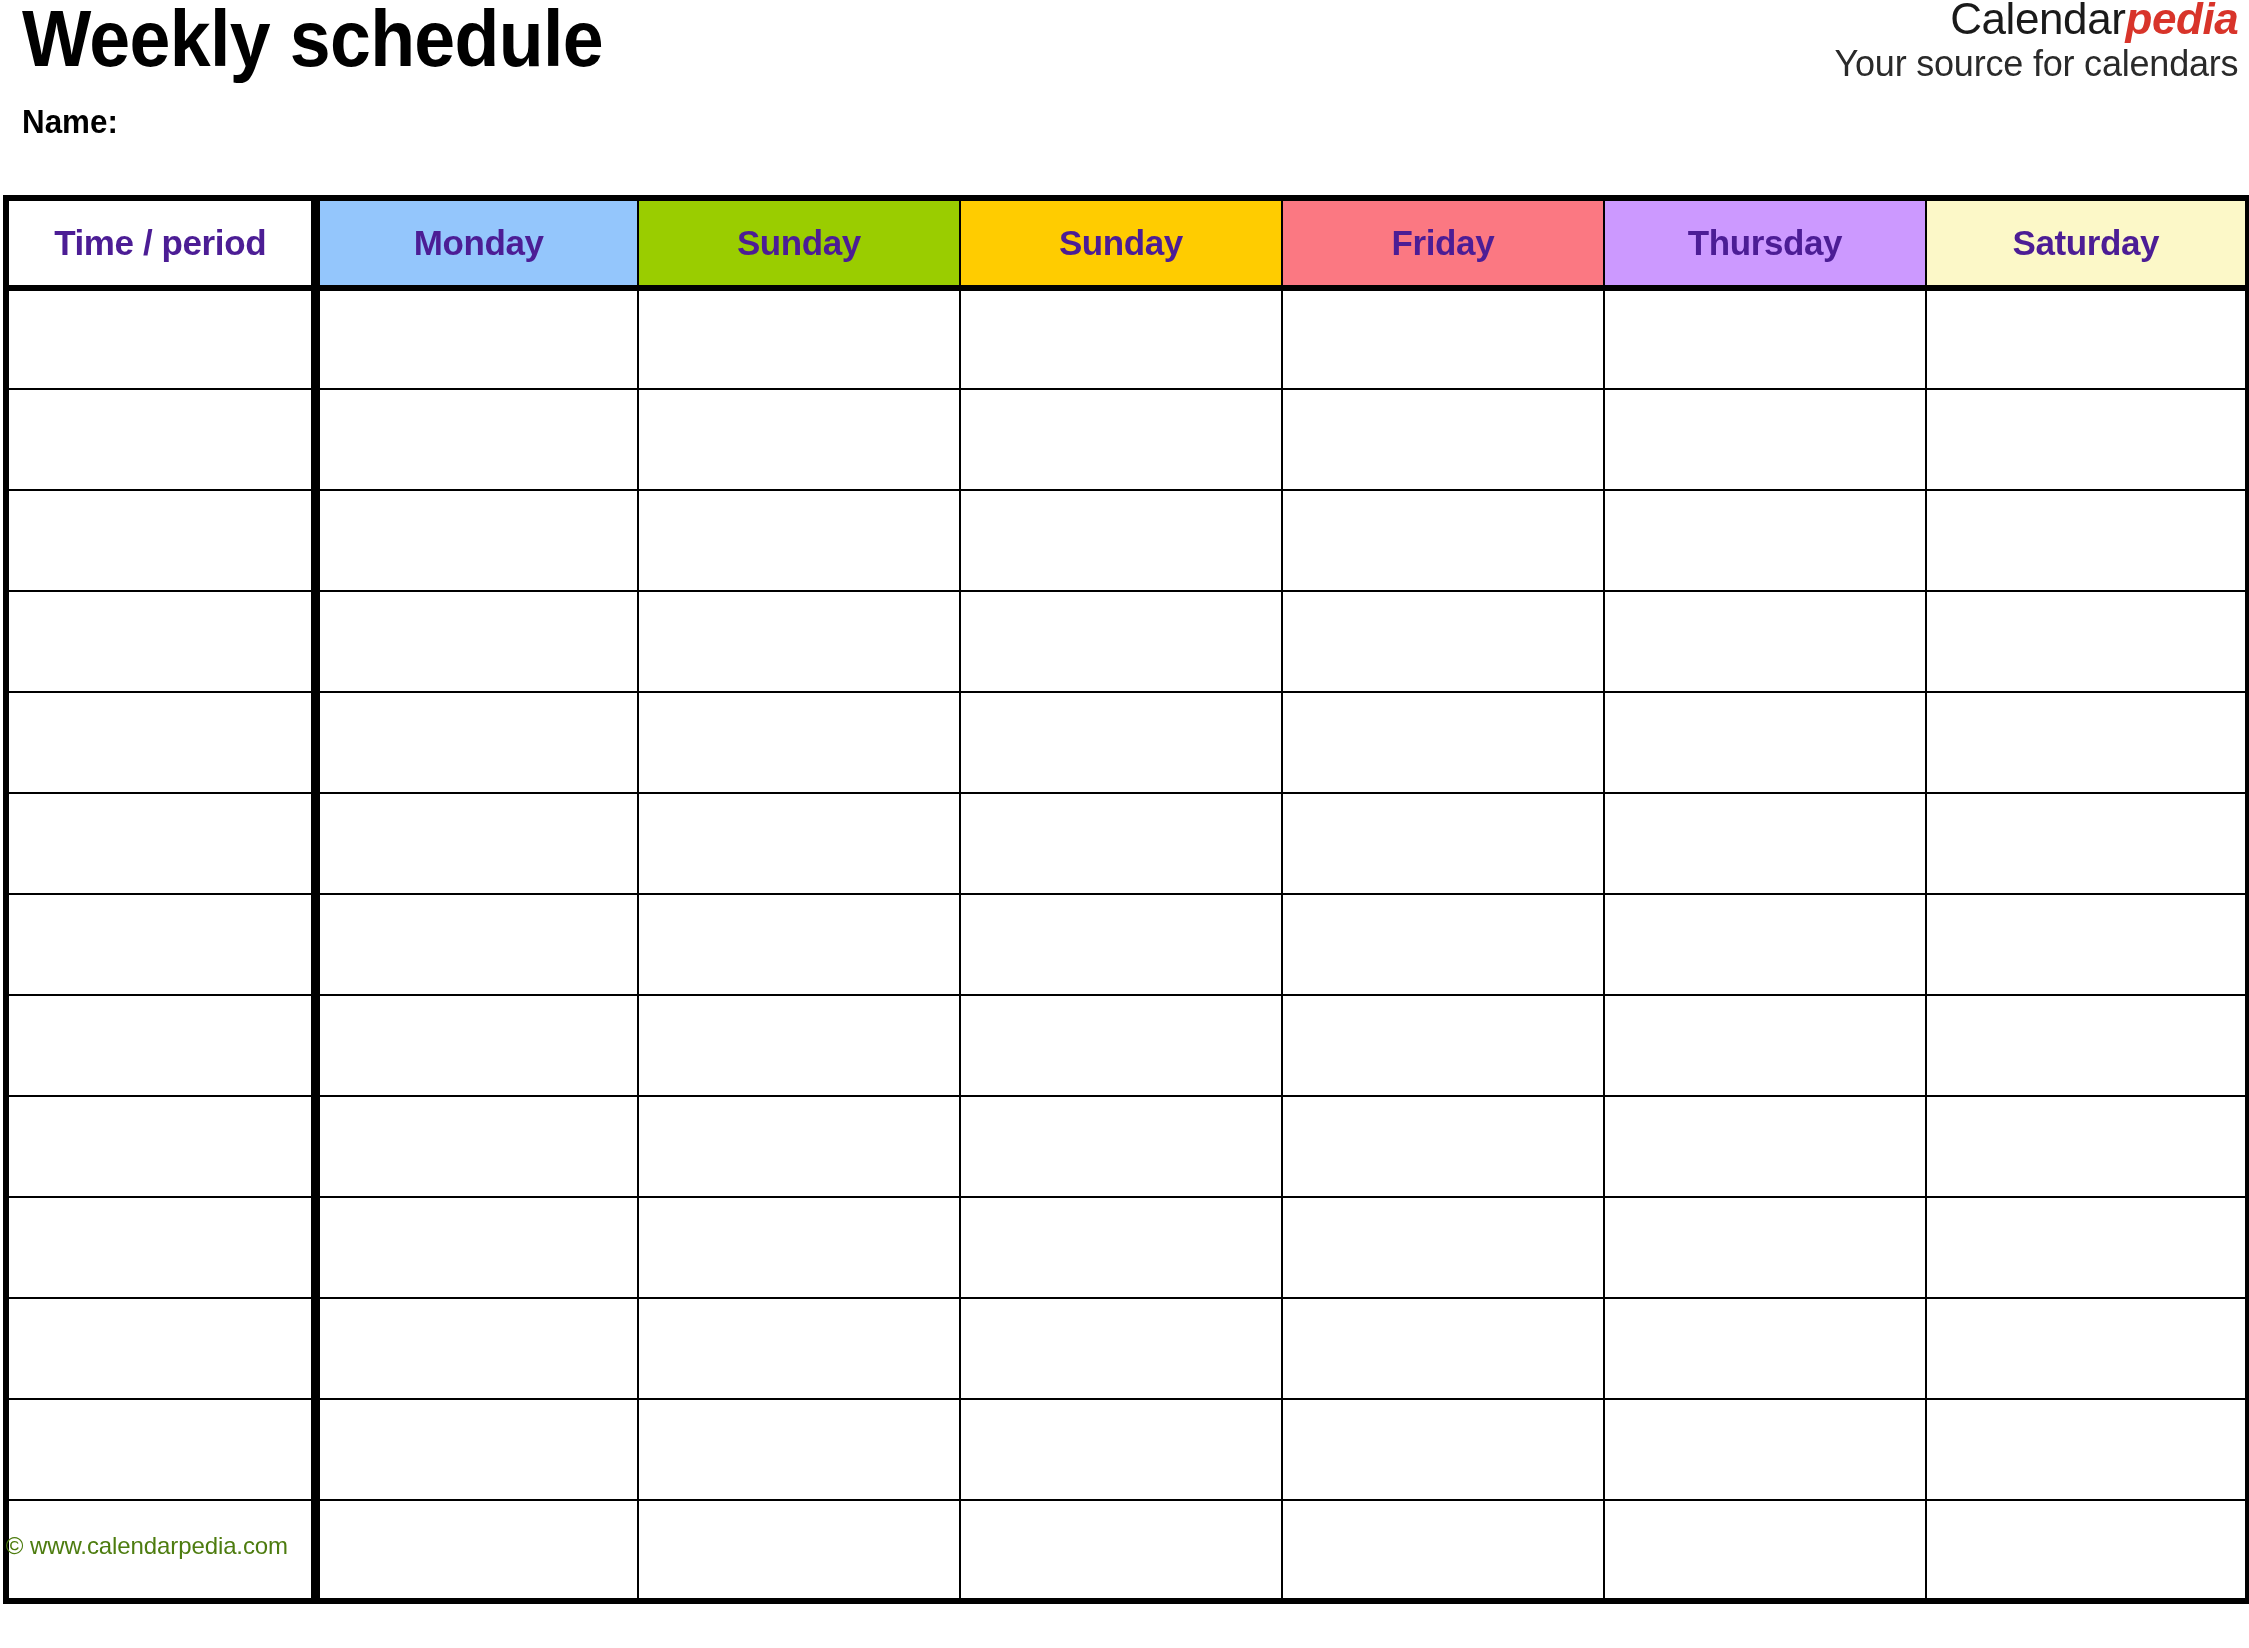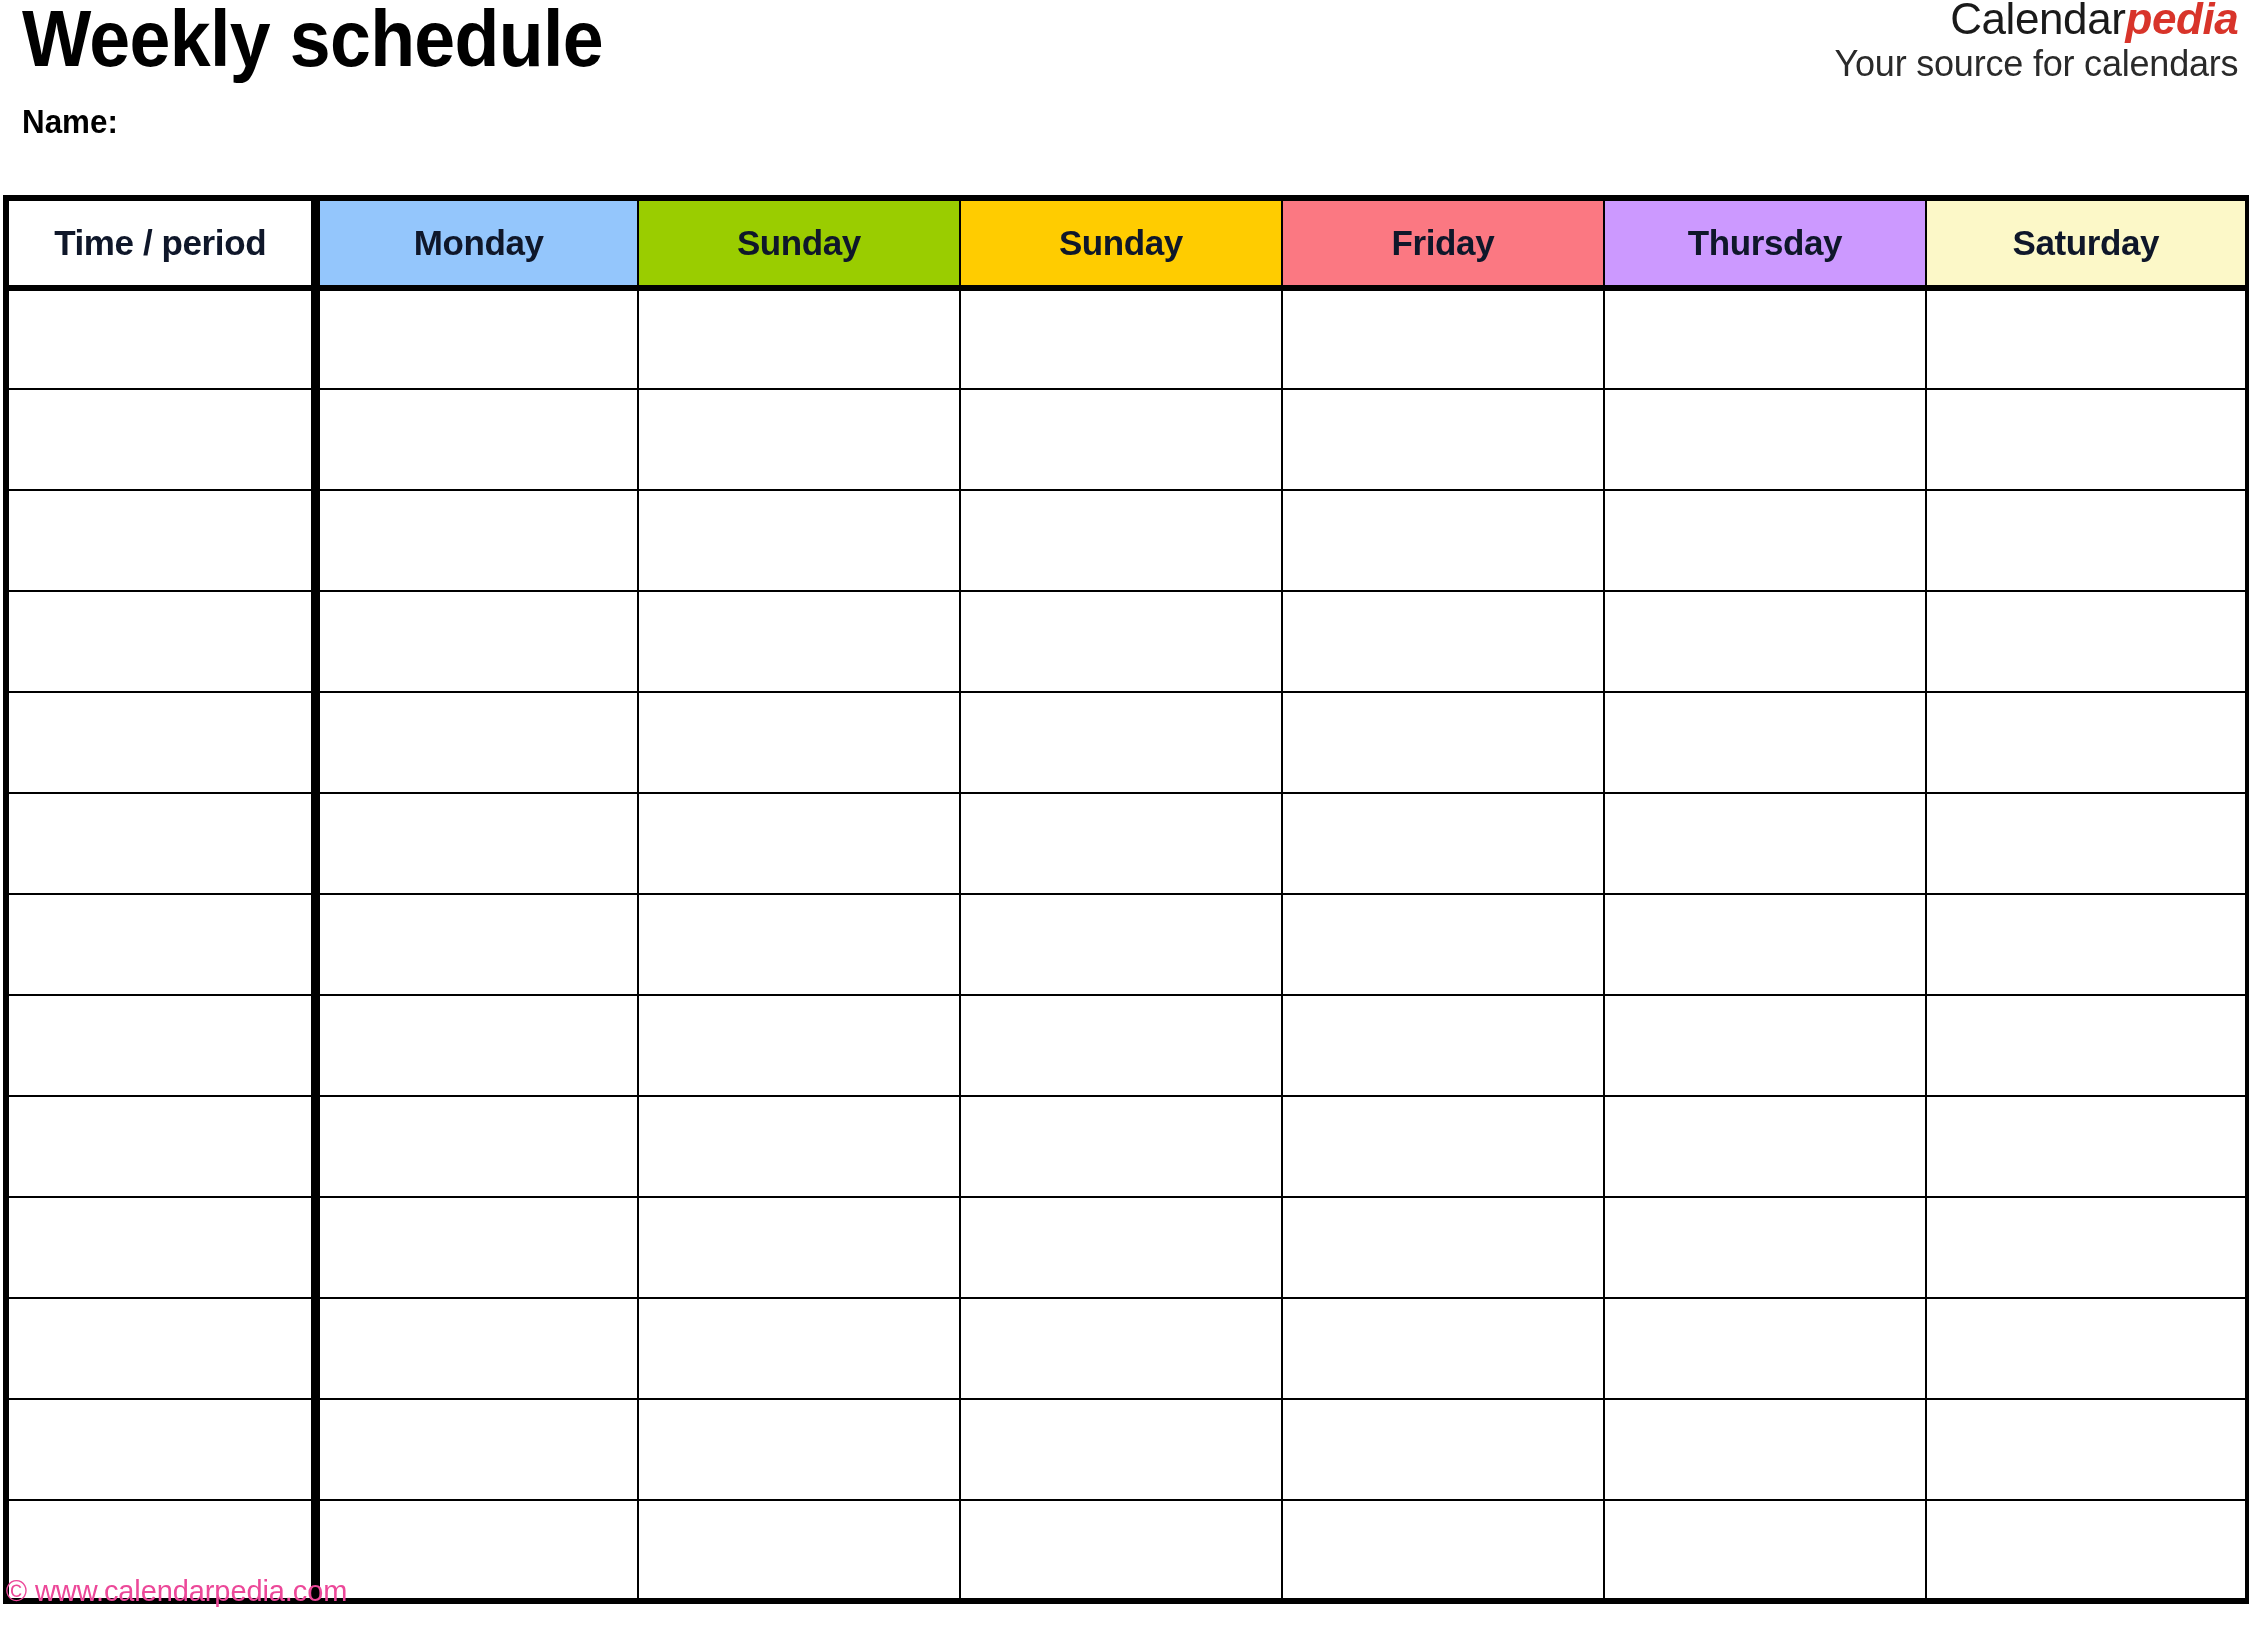--- a/index.html
+++ b/index.html
@@ -108,21 +108,21 @@
   }
 
   
   table.schedule col.col-time { width: 310px; }
   table.schedule col.col-day  { width: 322px; }
 
   thead th {
     height: 90px;
     font-size: 35px;
     font-weight: bold;
-    color: #0f172a;
+    color: #4c1d95;
     text-align: center;
     vertical-align: middle;
     border-bottom: 6.5px solid #000000 !important;
     letter-spacing: -0.4px;
   }
   thead th.time-head {
     background: #ffffff;
     border-right: 9.5px solid #000000 !important;
   }
 
@@ -131,23 +131,23 @@
     background: #ffffff;
   }
   tbody td.time-cell {
     border-right: 9.5px solid #000000 !important;
   }
 
   
   .page-footer {
     position: absolute;
     left: 5.8px;
-    top: 1575px;
-    font-size: 29px;
-    color: #ec4899;
+    top: 1532px;
+    font-size: 24px;
+    color: #4d7c0f;
     letter-spacing: -0.1px;
     white-space: nowrap;
   }
 </style>
 </head>
 <body>
 
 <div class="page-header">
 
   <div class="title">Weekly schedule</div>

